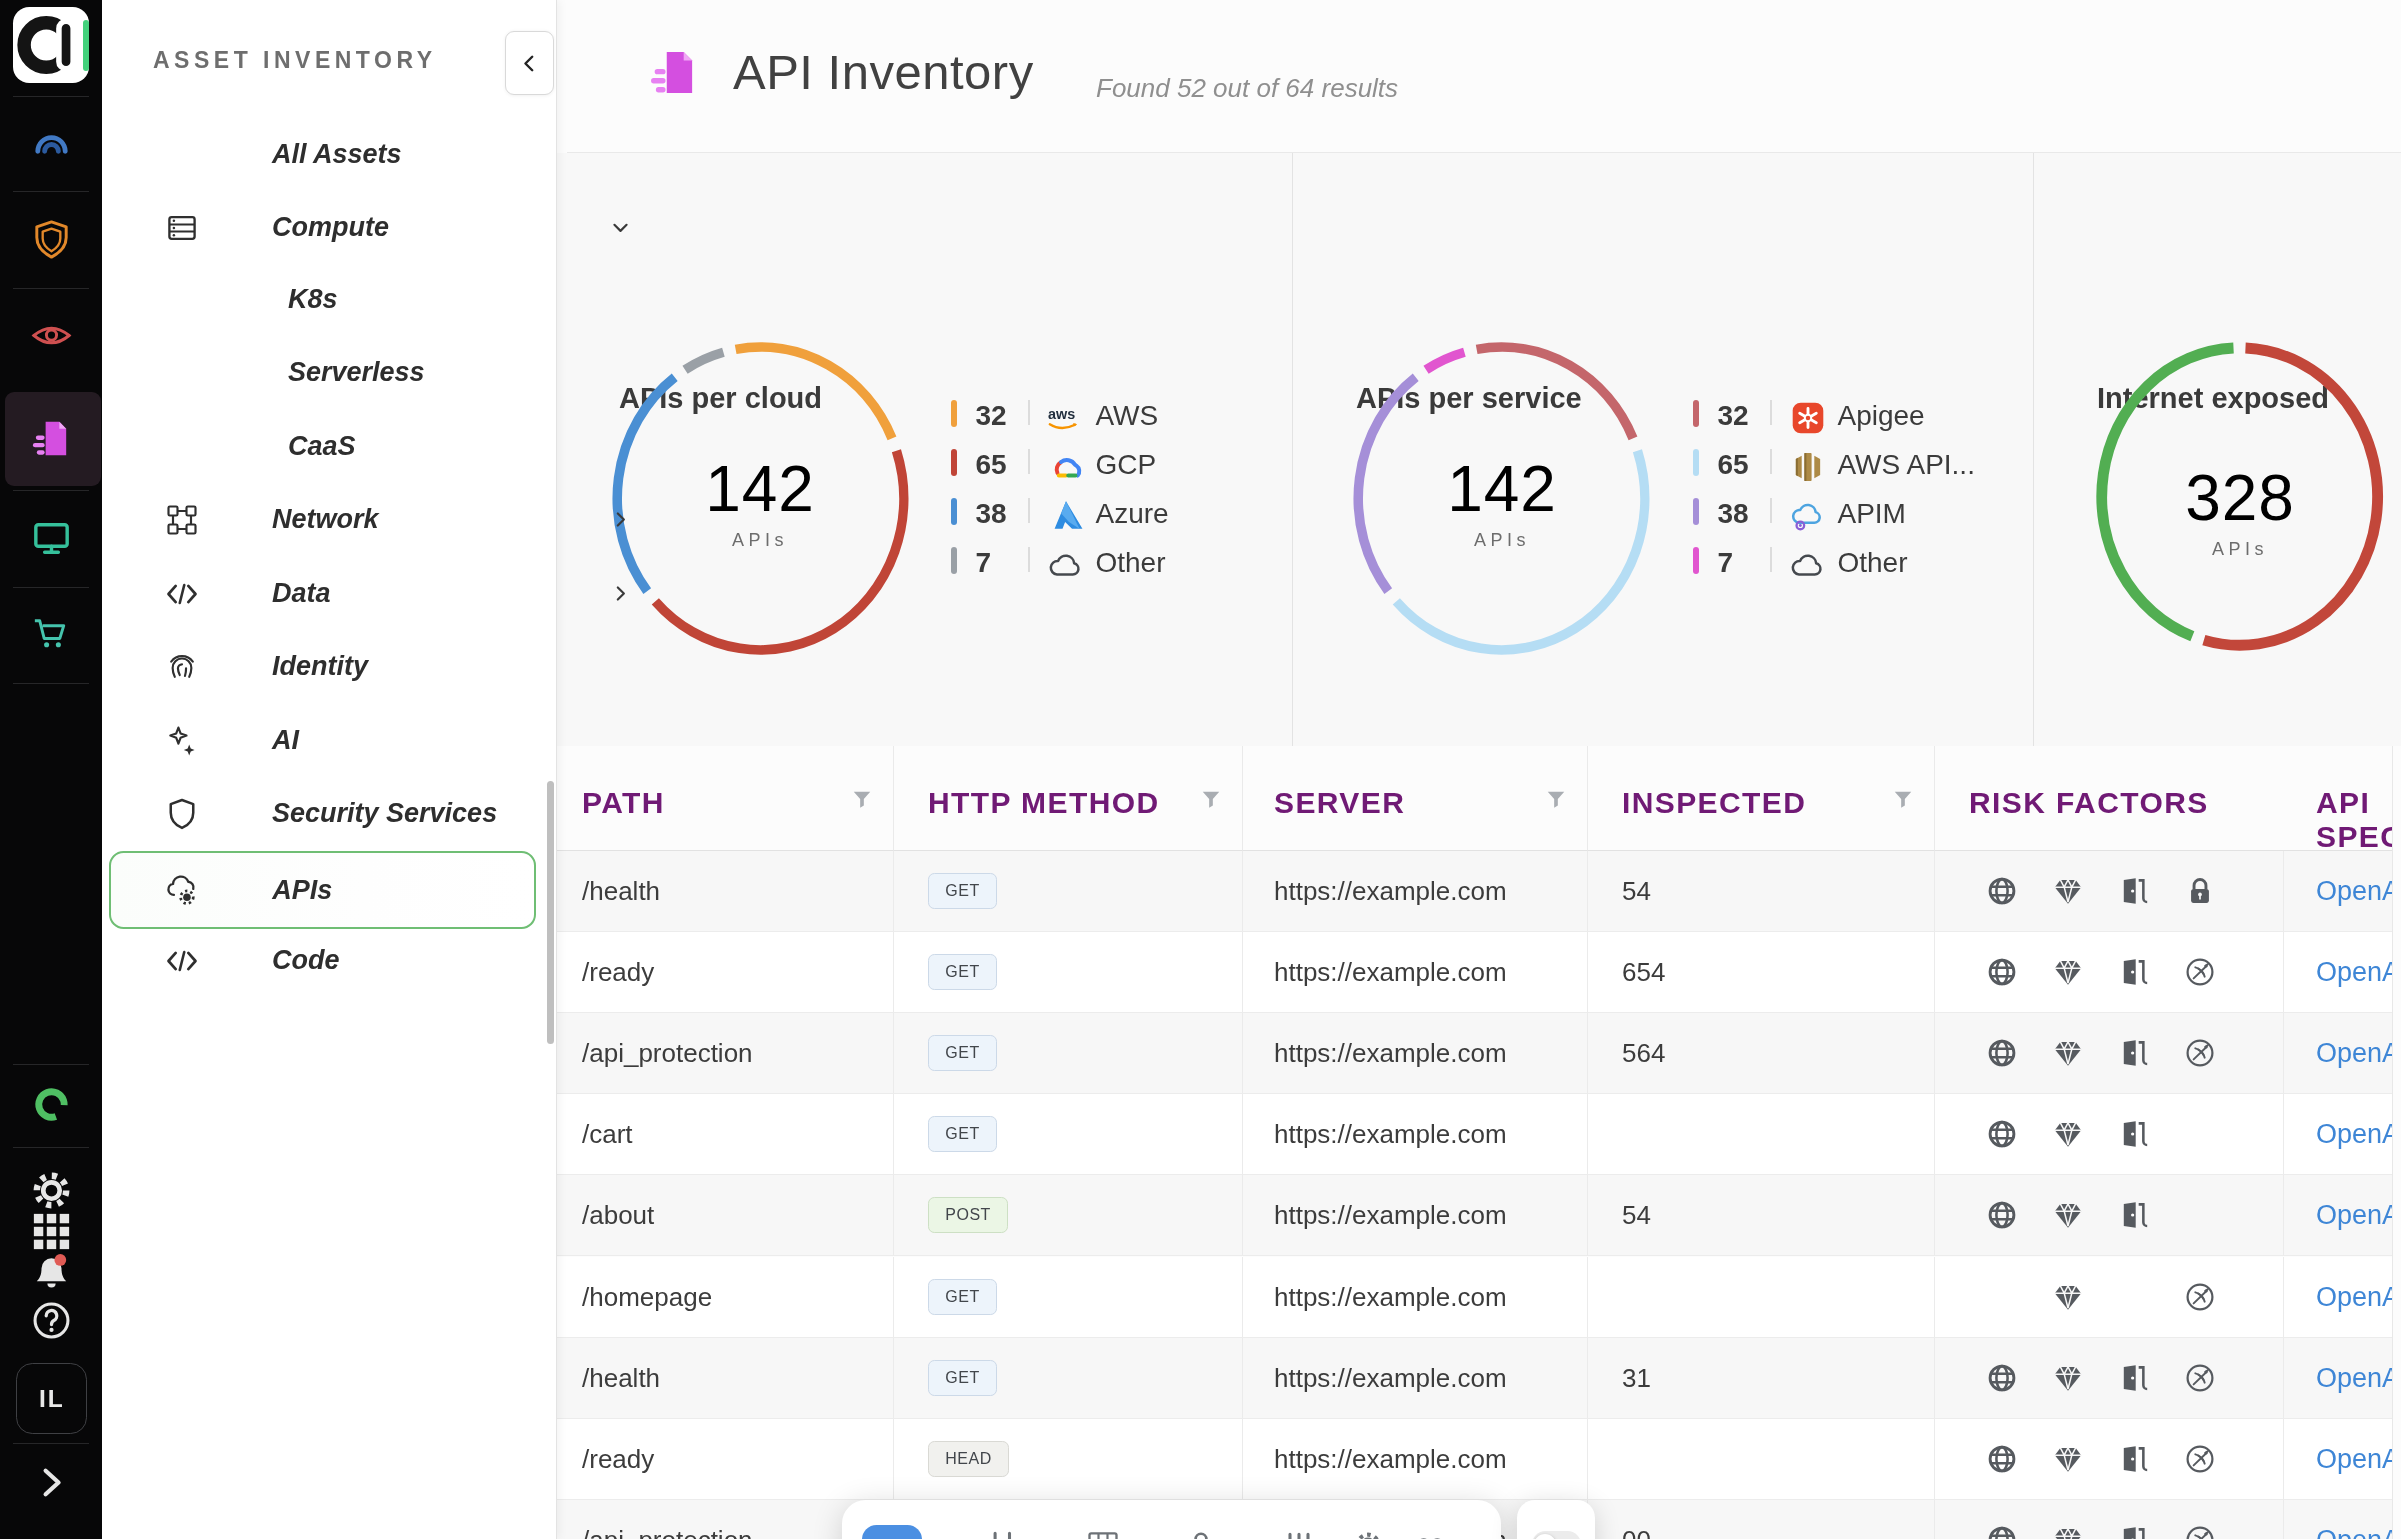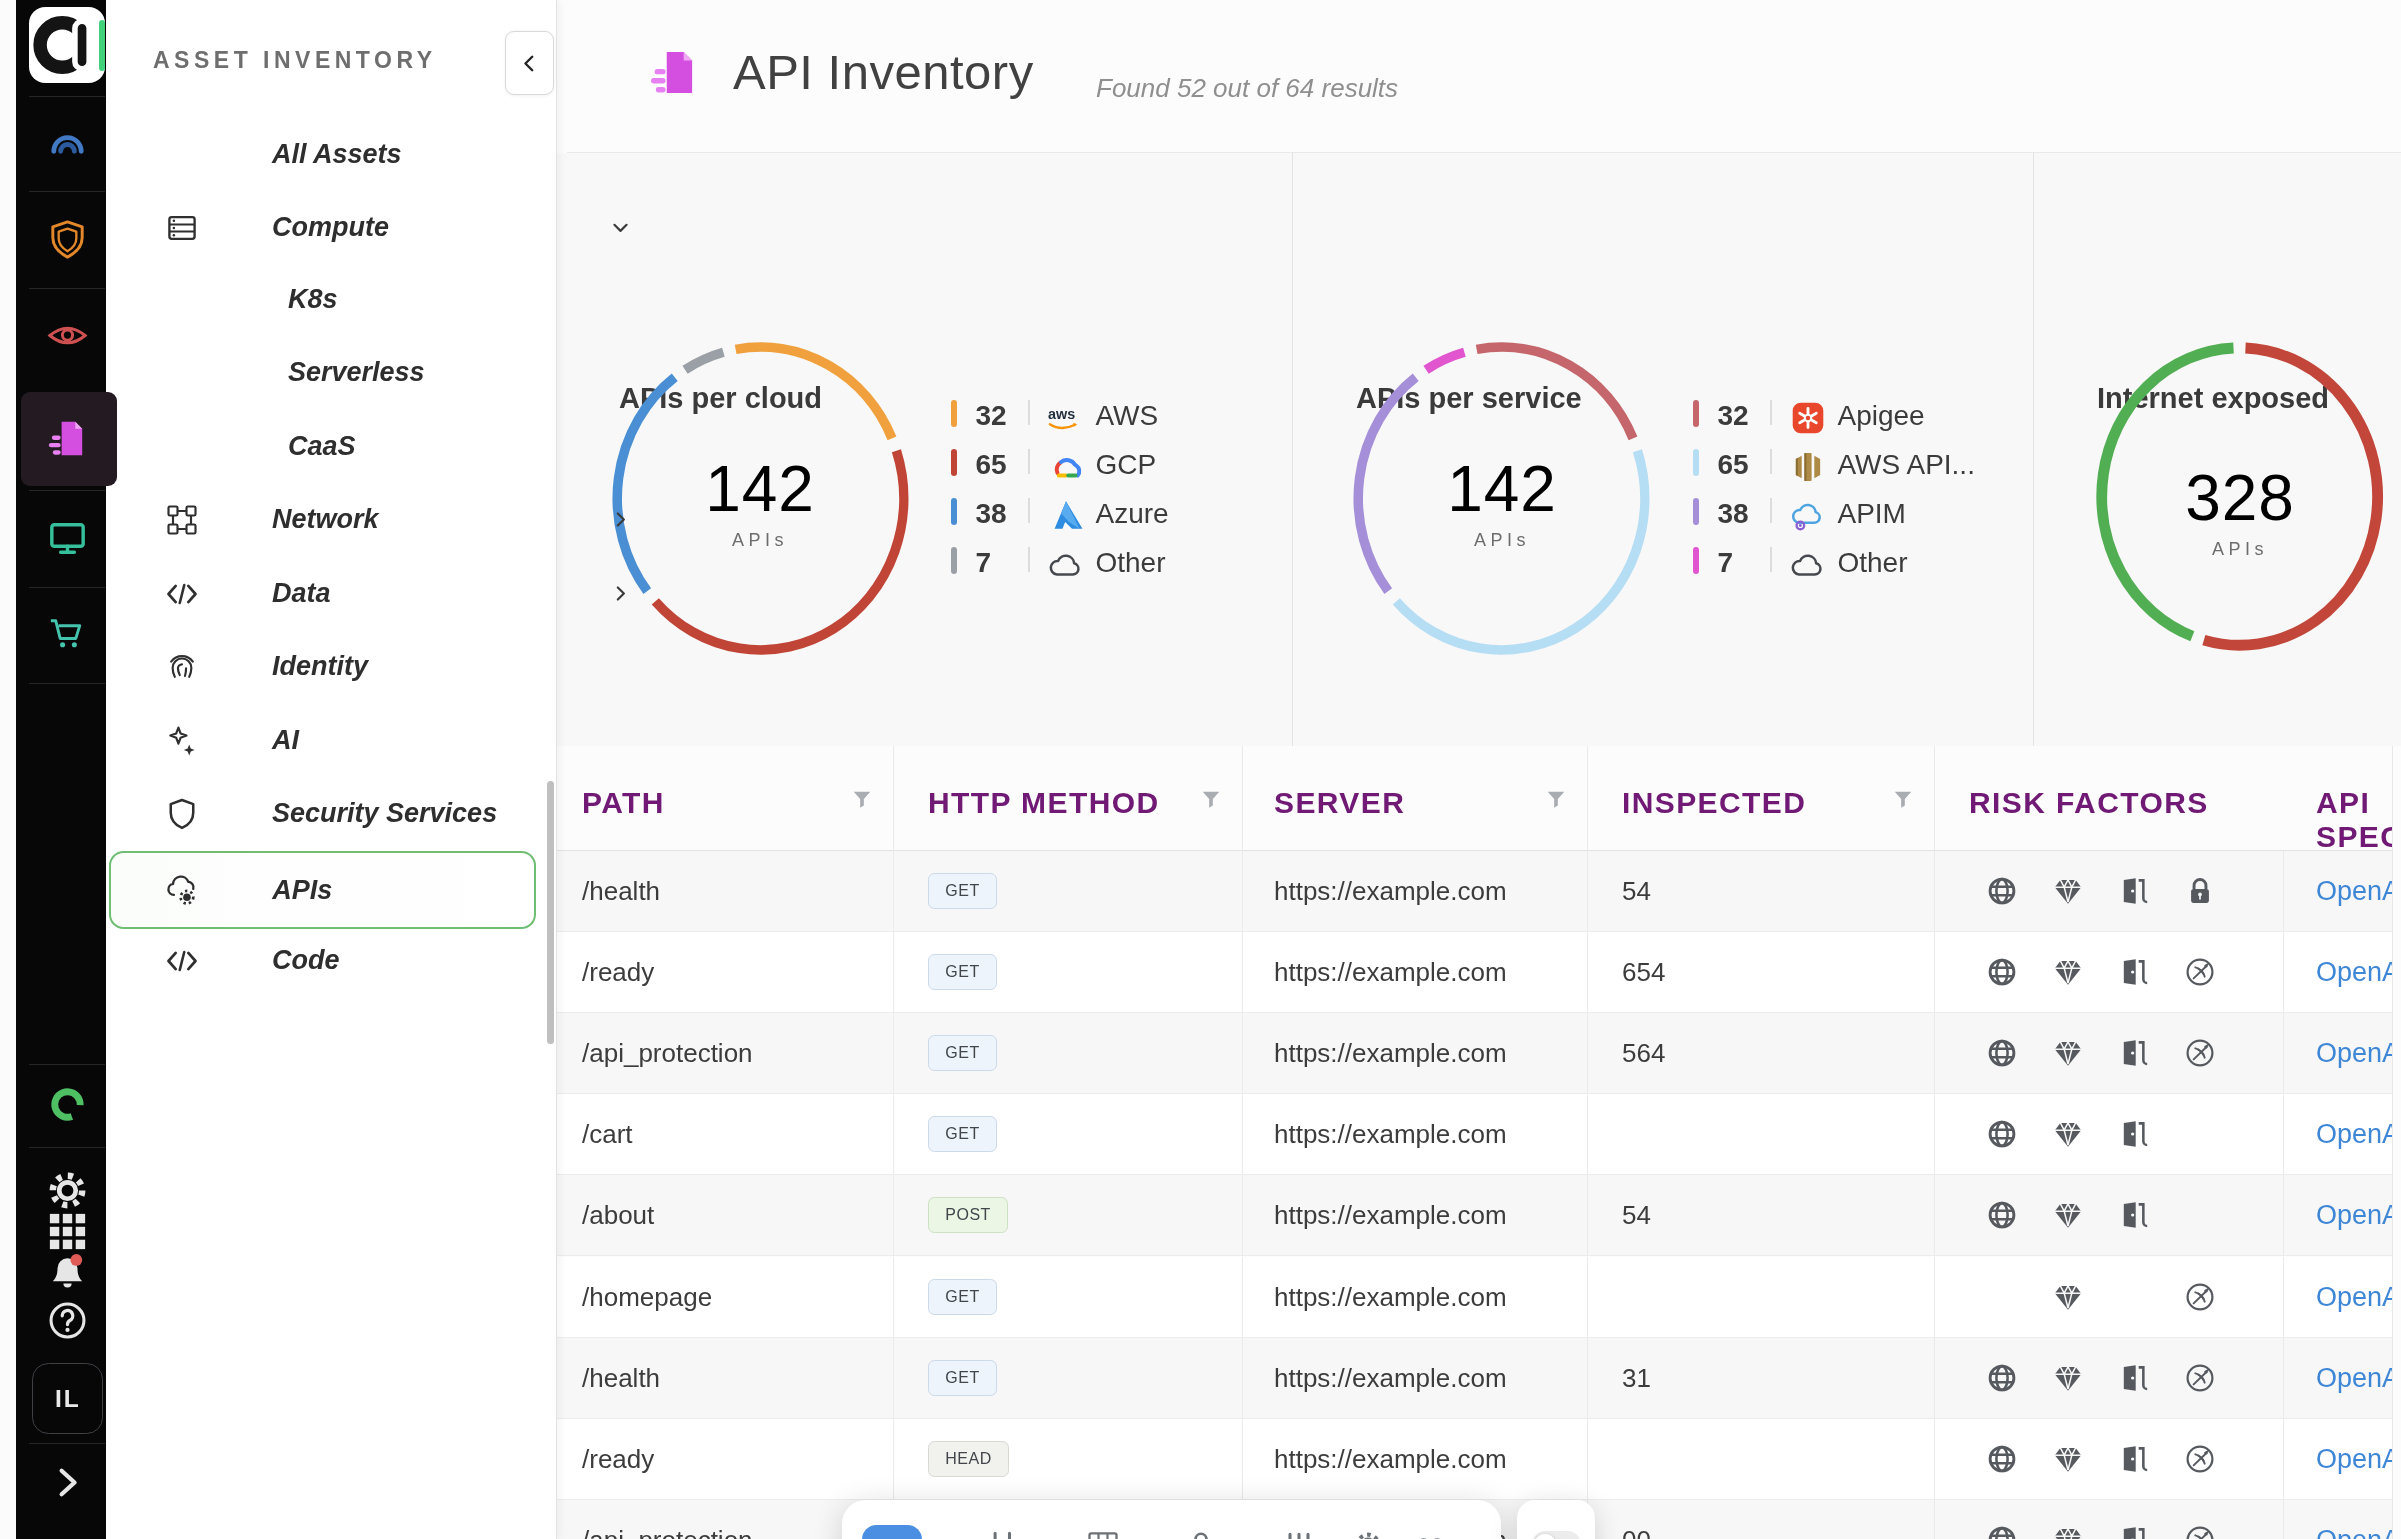--- a/index.html
+++ b/index.html
@@ -1,19 +1,19 @@
 <!DOCTYPE html>
 <html style="font-size:14.5px"><head>
 <meta charset="utf-8">
 <style>
   html,body{margin:0;padding:0;}
   body{width:2401px;height:1539px;position:relative;overflow:hidden;background:#fbfbfb;
        font-family:"Liberation Sans",sans-serif;color:#3c3c3c;}
   
-  #rail{position:absolute;left:16px;top:0;width:90px;height:1539px;background:#070708;z-index:30;}
+  #rail{position:absolute;left:0;top:0;width:102px;height:1539px;background:#070708;z-index:30;}
   .rail-div{position:absolute;left:12.7px;width:76px;height:0.9px;background:#262628;}
   .rail-ic{position:absolute;left:0;width:102px;display:flex;justify-content:center;align-items:center;height:65px;transform:translateY(-33px);cursor:pointer;}
   .rail-ic svg{width:47px;height:47px;}
   #rail-logo{position:absolute;left:12.7px;top:7.3px;width:76px;height:76px;background:#fff;border-radius:16.3px;display:flex;align-items:center;justify-content:center;}
   #rail-logo-accent{position:absolute;left:83px;top:20px;width:6.4px;height:51px;border-radius:3.6px;background:#43d17c;}
   #rail-active-bg{position:absolute;left:5.4px;top:392px;width:96px;height:94px;background:#241b22;border-radius:9px;}
   #rail-avatar{position:absolute;left:16.3px;top:1363px;width:69px;height:69px;border:1.8px solid #3f4044;border-radius:16.3px;
        display:flex;align-items:center;justify-content:center;color:#e8e8e8;font-weight:700;font-size:24.5px;letter-spacing:1.8px;cursor:pointer;}
   
   #sidebar{position:absolute;left:102px;top:0;width:454px;height:1539px;background:#ffffff;z-index:20;

